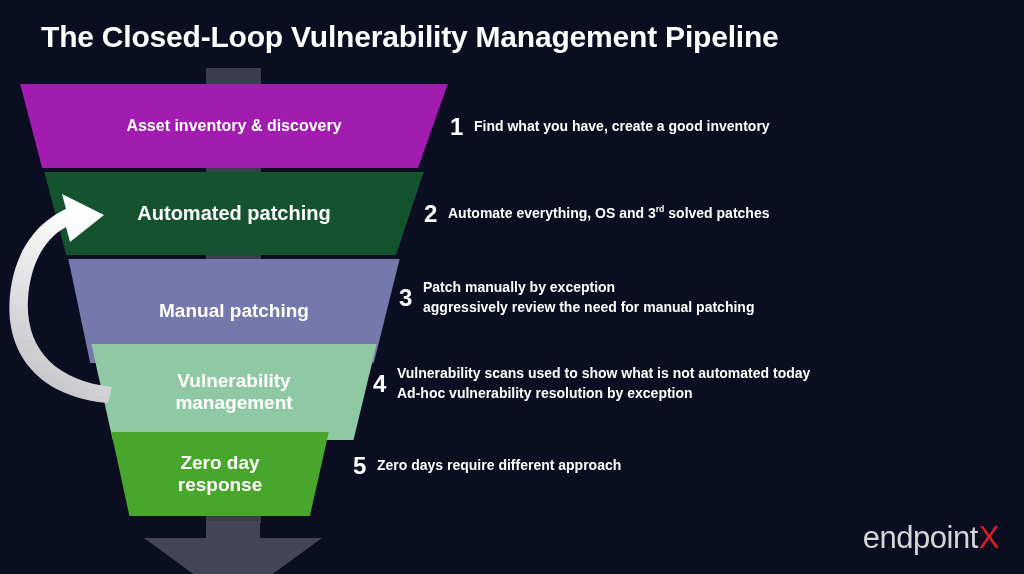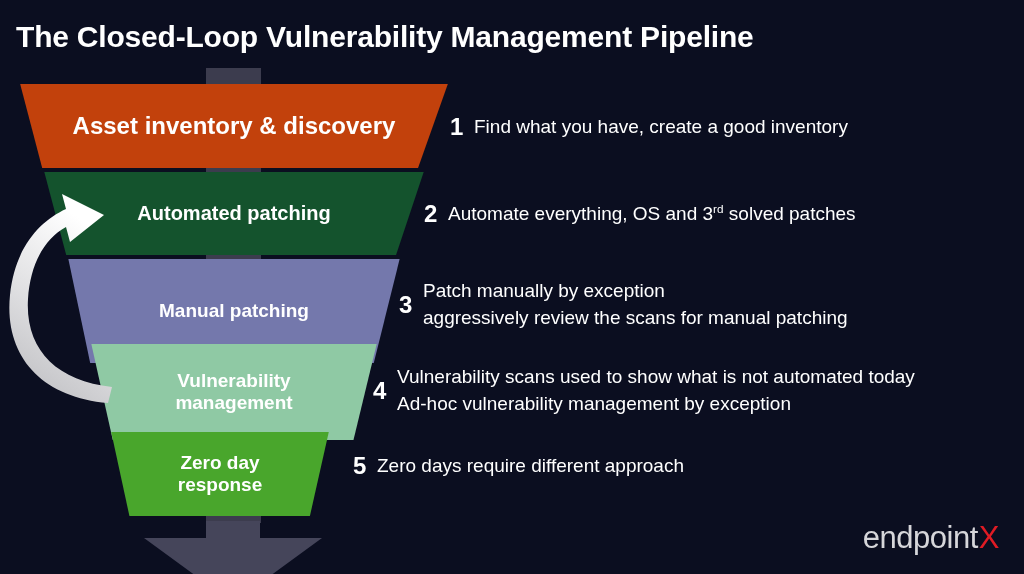--- a/index.html
+++ b/index.html
@@ -16,21 +16,21 @@
     position: relative;
     width: 1024px;
     height: 574px;
     background: #0b0e20;
     overflow: hidden;
   }
 
   
   #title {
     position: absolute;
-    left: 16px;
+    left: 41px;
     top: 20px;
     font-size: 30px;
     font-weight: bold;
     color: #ffffff;
     letter-spacing: -0.2px;
     white-space: nowrap;
   }
 
   
   #band {
@@ -70,23 +70,23 @@
     justify-content: center;
     text-align: center;
     color: #ffffff;
     font-weight: bold;
     line-height: 1.14;
   }
   .stage-label { position: relative; z-index: 2; }
 
   #stage-0 {
     left: 18px; top: 84px; width: 432px; height: 84px;
-    background: #c2410c;
+    background: #a21caf;
     clip-path: polygon(0.5% 0%, 99.5% 0%, 92.6% 100%, 5.6% 100%);
-    font-size: 24px;
+    font-size: 16px;
   }
   #stage-1 {
     left: 42px; top: 172px; width: 384px; height: 83px;
     background: #14532d;
     clip-path: polygon(0.6% 0%, 99.4% 0%, 92.2% 100%, 6.3% 100%);
     font-size: 20px;
   }
   #stage-2 {
     left: 66px; top: 259px; width: 336px; height: 104px;
     background: #7478ac;
@@ -116,22 +116,22 @@
   }
   .note-num {
     font-size: 24px;
     font-weight: bold;
     color: #ffffff;
     width: 24px;
     text-align: left;
     flex: 0 0 auto;
   }
   .note-lines {
-    font-size: 19px;
-    font-weight: normal;
+    font-size: 14px;
+    font-weight: bold;
     line-height: 1.42;
     white-space: nowrap;
   }
   .note-lines sup {
     font-size: 0.62em;
     vertical-align: super;
     line-height: 0;
   }
 
   #note-0 { left: 450px; top: 113px; }
@@ -218,29 +218,29 @@
     <div class="note-num">2</div>
     <div class="note-lines">
       <span><span>Automate everything, OS and 3</span><sup>rd</sup><span> solved patches</span></span>
     </div>
   </div>
 
   <div class="note" id="note-2">
     <div class="note-num">3</div>
     <div class="note-lines">
       <span>Patch manually by exception</span><br>
-      <span>aggressively review the scans for manual patching</span>
+      <span>aggressively review the need for manual patching</span>
     </div>
   </div>
 
   <div class="note" id="note-3">
     <div class="note-num">4</div>
     <div class="note-lines">
       <span>Vulnerability scans used to show what is not automated today</span><br>
-      <span>Ad-hoc vulnerability management by exception</span>
+      <span>Ad-hoc vulnerability resolution by exception</span>
     </div>
   </div>
 
   <div class="note" id="note-4">
     <div class="note-num">5</div>
     <div class="note-lines">
       <span>Zero days require different approach</span><br>
     </div>
   </div>
 

